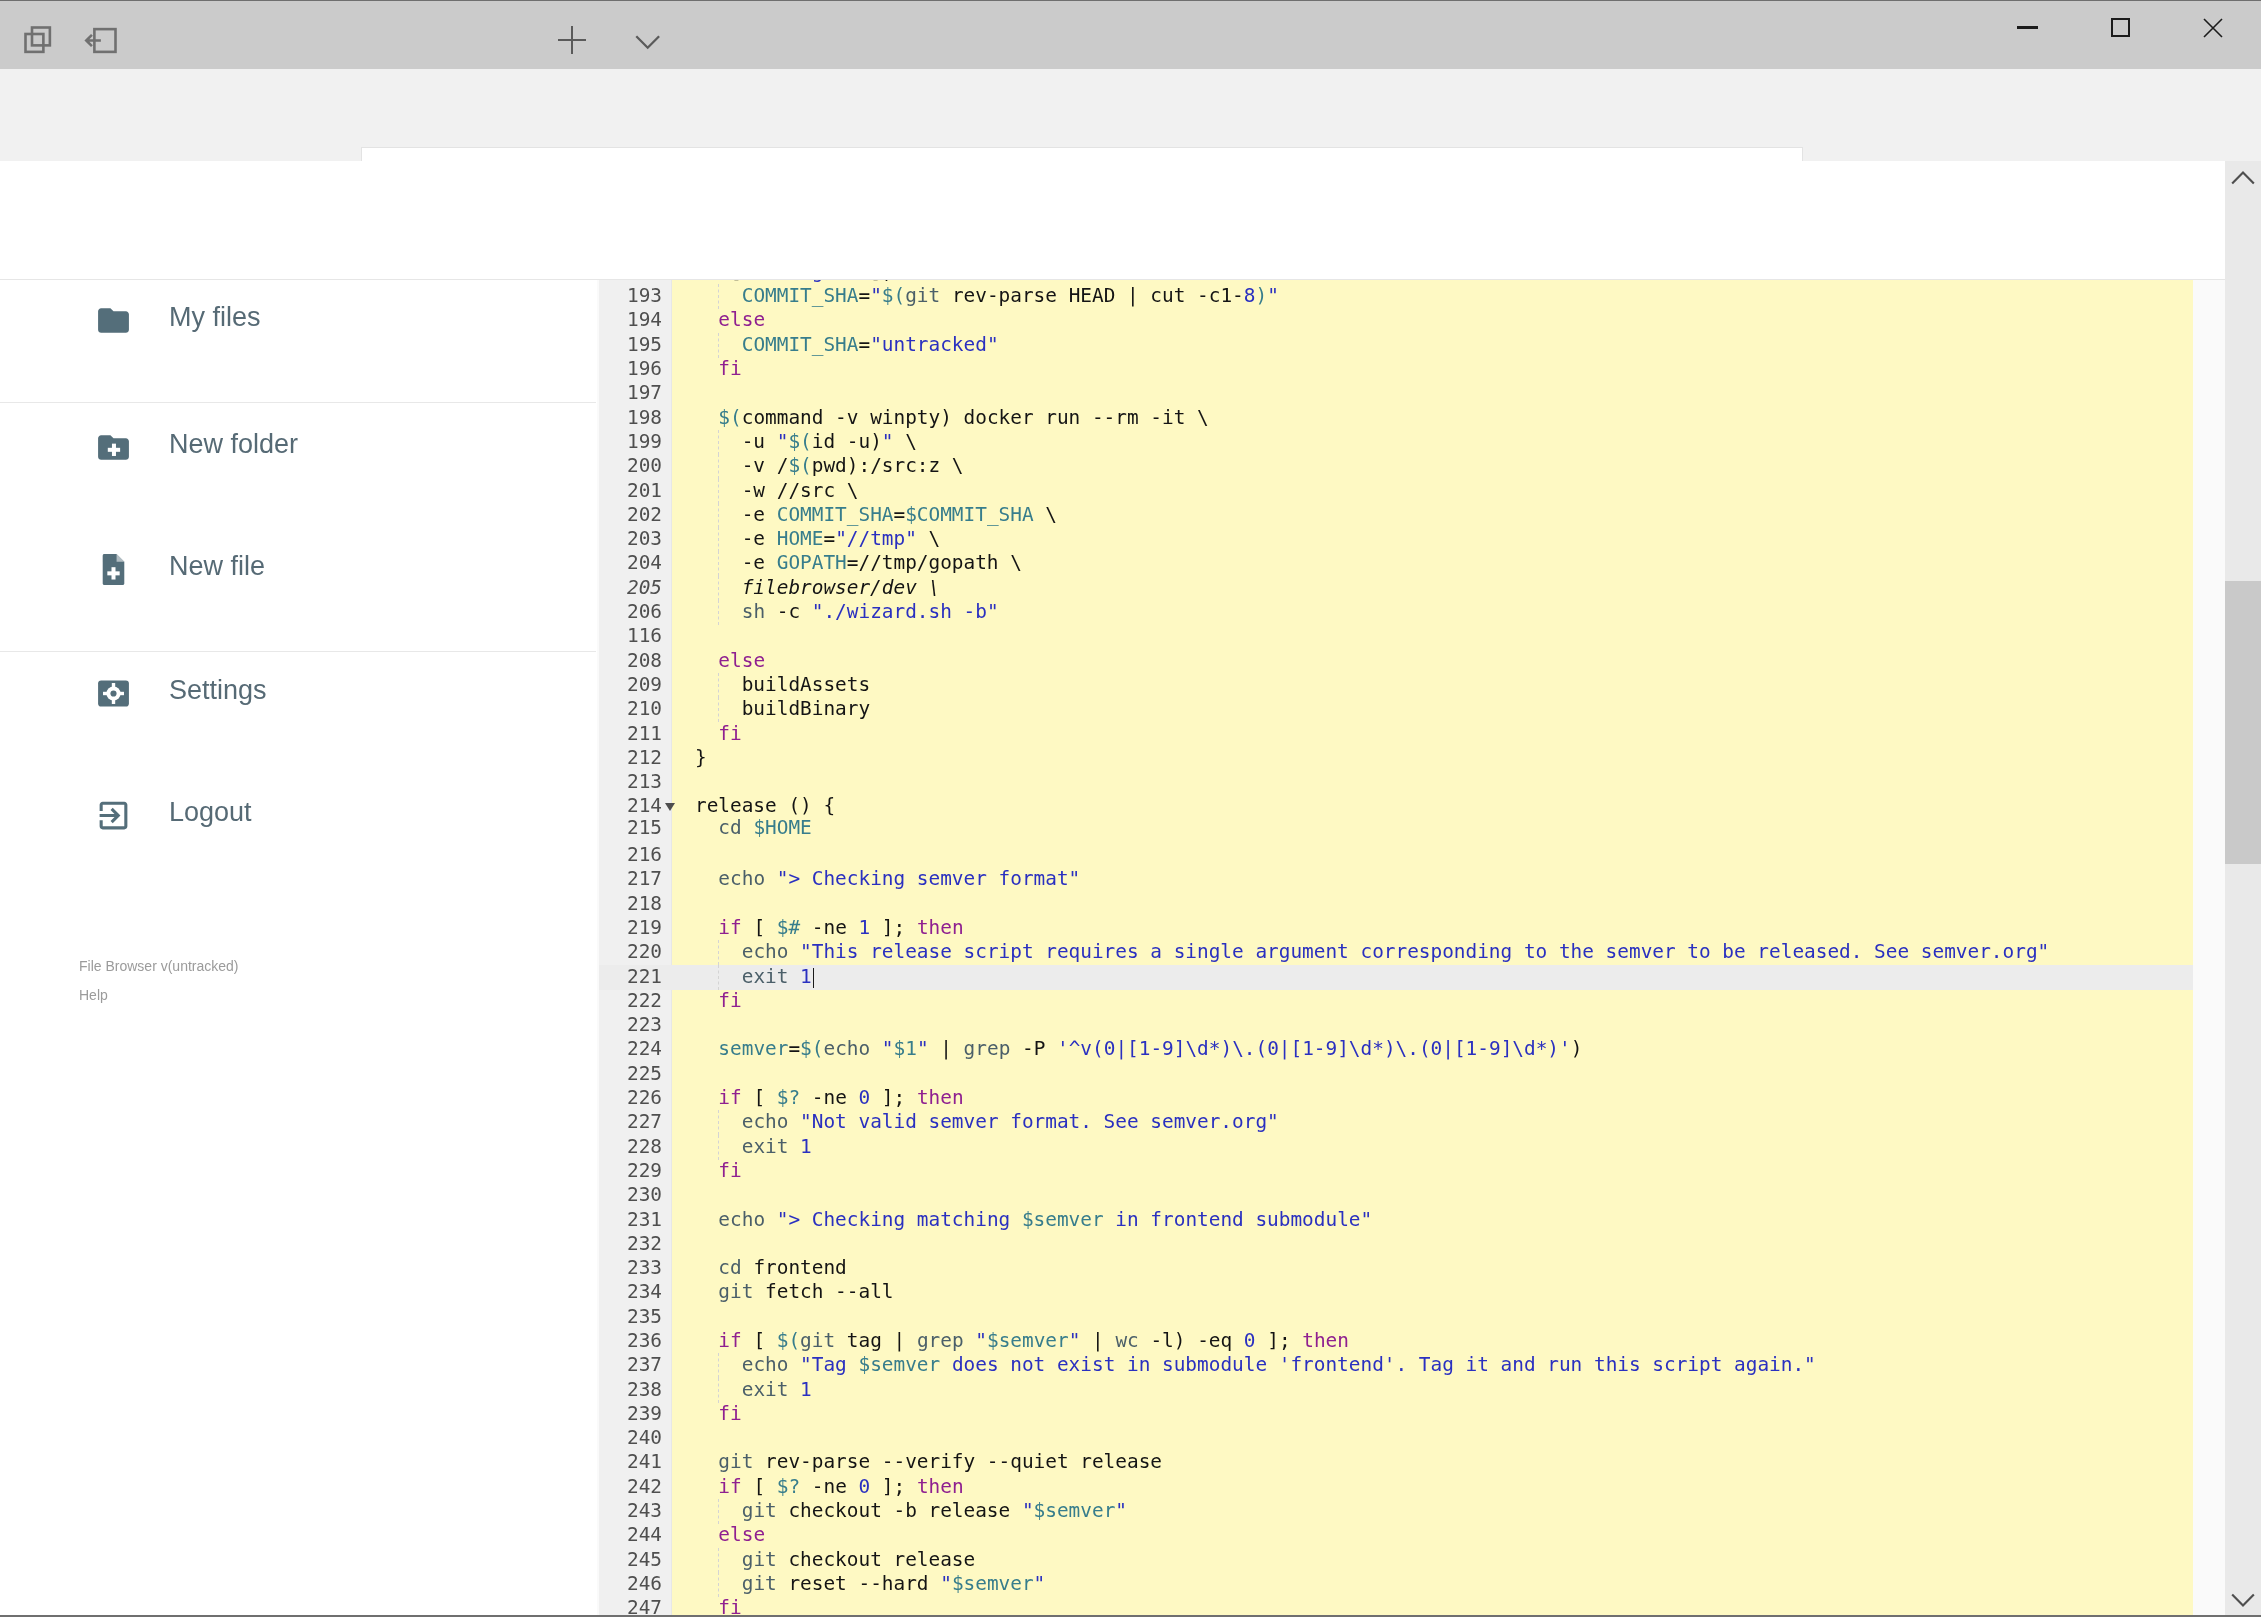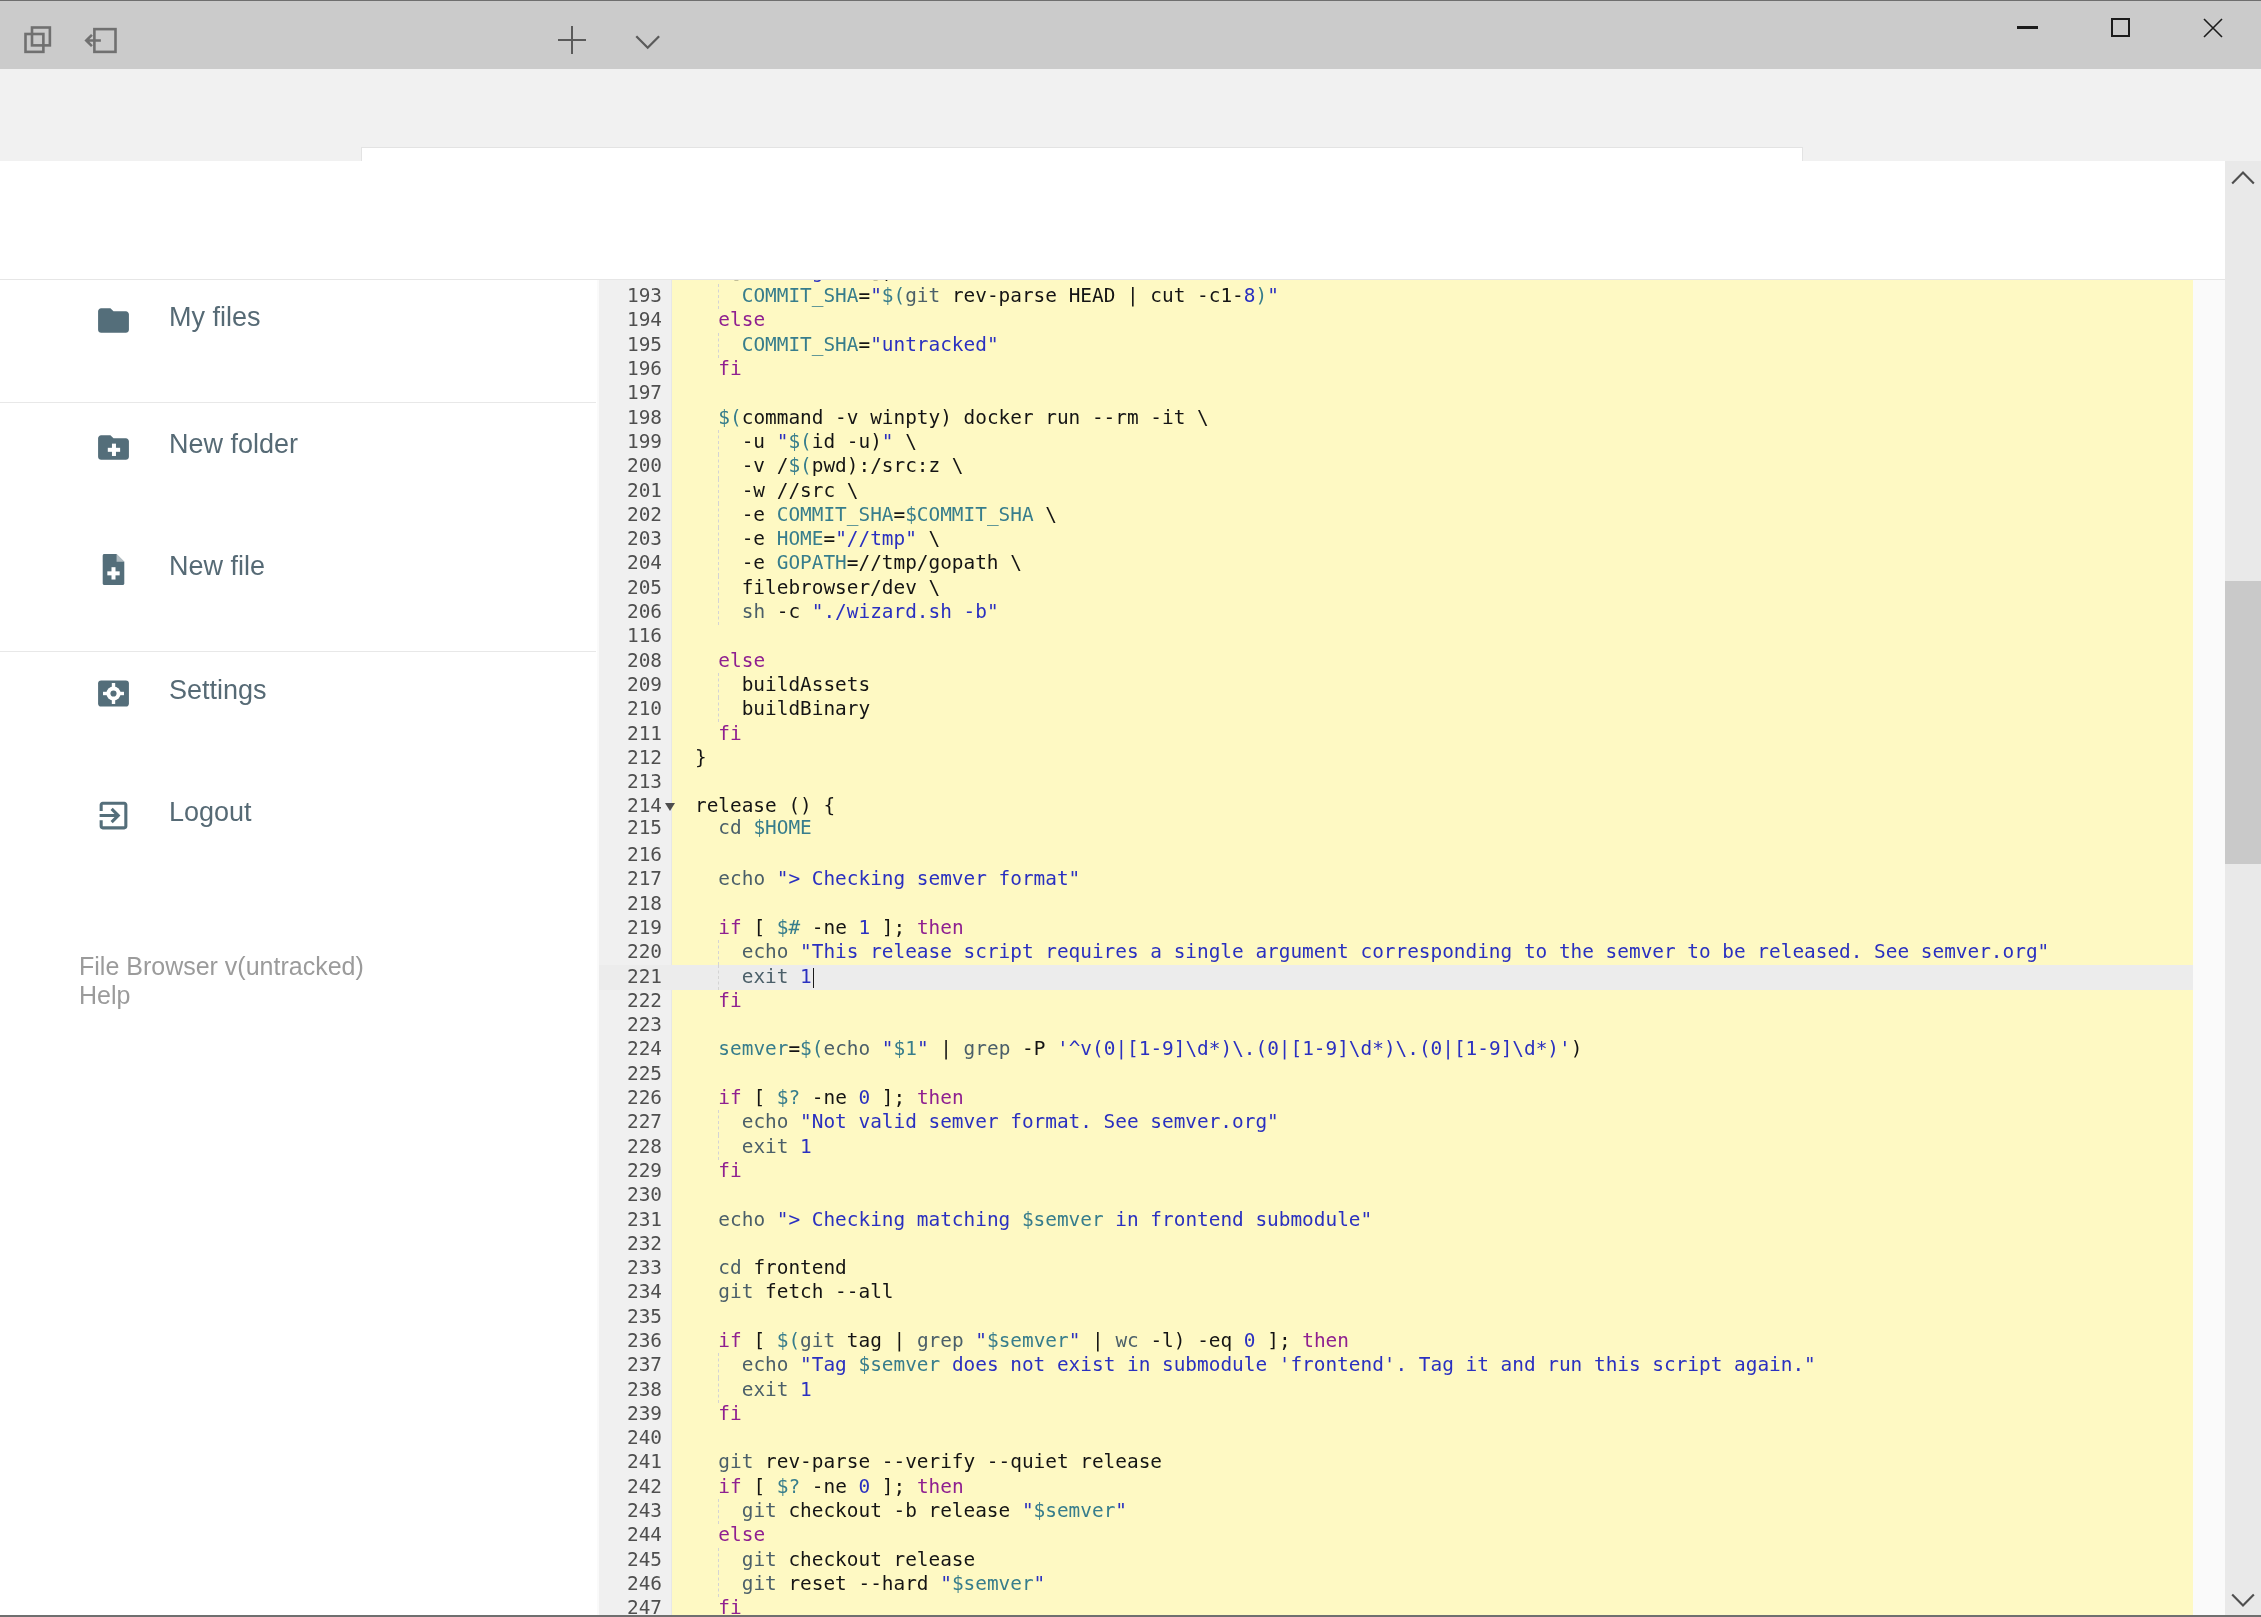--- a/index.html
+++ b/index.html
@@ -46,21 +46,21 @@
   #searchbox input { border:none; outline:none; background:transparent; font-family:"Liberation Sans",sans-serif; font-size:24px; color:#333; width:646px; }
   #searchbox input::placeholder { color:#9c9c9c; opacity:1; }
   #search-mag { margin:0 19.4px 0 24px; display:flex; }
   .tool-btn { position:absolute; top:184px; width:57px; height:57px; display:flex; align-items:center; justify-content:center; }
   
   #content { position:absolute; left:0; top:280px; width:2261px; height:1337px; background:#fafafa; }
   #sidebar { position:absolute; left:0; top:0; width:597px; height:1337px; background:#fff; }
   .side-item { position:absolute; left:0; width:597px; height:74px; display:flex; padding-left:95px; cursor:default; }
   .side-item .lbl { font-size:27px; color:#566a75; margin-left:37px; }
   .side-div { position:absolute; left:0; width:596px; height:0.8px; background:#e8e8e8; }
-  #side-footer { position:absolute; left:79px; top:672px; font-size:25px; color:#9b9b9b; line-height:29px; }
+  #side-footer { position:absolute; left:79px; top:672px; font-size:14px; color:#9b9b9b; line-height:29px; }
   
   #editor { position:absolute; left:599px; top:0; width:1594px; height:1337px; background:#fef9c3; overflow:hidden; }
   #gutter-bg { position:absolute; left:0; top:0; width:73px; height:1337px; background:#f0f0f0; border-right:0.8px solid #e7e7e7; }
   .cm-line { position:absolute; left:0; width:1594px; height:25px; font-family:"DejaVu Sans Mono", monospace; font-size:19.4px; line-height:24px; white-space:pre; z-index:1; }
   .cm-line.active { background:#ececec; }
   .cm-num { position:absolute; left:0; top:0; width:63px; text-align:right; color:#4f4f4f; }
   .cm-code { position:absolute; left:96px; top:0; }
   .cm-guide { position:absolute; left:119px; top:0; bottom:0; border-left:0.8px dashed #d4d4d4; }
   .fold { position:absolute; left:66px; top:9px; width:0; height:0; border-left:5.7px solid transparent; border-right:5.7px solid transparent; border-top:8px solid #4e4e4e; }
   .caret { display:inline-block; width:1.6px; height:20px; background:#1a1a1a; vertical-align:text-bottom; margin-left:0.8px; }
@@ -322,21 +322,21 @@
           <div class="cm-line" style="top: 53px;"><span class="cm-num">195</span><span class="cm-guide"></span><span class="cm-code"><span class="c-p">    </span><span class="c-v">COMMIT_SHA</span><span class="c-p">=</span><span class="c-s">"untracked"</span></span></div>
           <div class="cm-line" style="top: 77px;"><span class="cm-num">196</span><span class="cm-code"><span class="c-p">  </span><span class="c-k">fi</span></span></div>
           <div class="cm-line" style="top: 101px;"><span class="cm-num">197</span><span class="cm-code"></span></div>
           <div class="cm-line" style="top: 126px;"><span class="cm-num">198</span><span class="cm-code"><span class="c-p">  </span><span class="c-v">$(</span><span class="c-p">command -v winpty) docker run --rm -it \</span></span></div>
           <div class="cm-line" style="top: 150px;"><span class="cm-num">199</span><span class="cm-guide"></span><span class="cm-code"><span class="c-p">    -u </span><span class="c-s">"</span><span class="c-v">$(</span><span class="c-p">id -u)</span><span class="c-s">"</span><span class="c-p"> \</span></span></div>
           <div class="cm-line" style="top: 174px;"><span class="cm-num">200</span><span class="cm-guide"></span><span class="cm-code"><span class="c-p">    -v /</span><span class="c-v">$(</span><span class="c-p">pwd):/src:z \</span></span></div>
           <div class="cm-line" style="top: 199px;"><span class="cm-num">201</span><span class="cm-guide"></span><span class="cm-code"><span class="c-p">    -w //src \</span></span></div>
           <div class="cm-line" style="top: 223px;"><span class="cm-num">202</span><span class="cm-guide"></span><span class="cm-code"><span class="c-p">    -e </span><span class="c-v">COMMIT_SHA</span><span class="c-p">=</span><span class="c-v">$COMMIT_SHA</span><span class="c-p"> \</span></span></div>
           <div class="cm-line" style="top: 247px;"><span class="cm-num">203</span><span class="cm-guide"></span><span class="cm-code"><span class="c-p">    -e </span><span class="c-v">HOME</span><span class="c-p">=</span><span class="c-s">"//tmp"</span><span class="c-p"> \</span></span></div>
           <div class="cm-line" style="top: 271px;"><span class="cm-num">204</span><span class="cm-guide"></span><span class="cm-code"><span class="c-p">    -e </span><span class="c-v">GOPATH</span><span class="c-p">=//tmp/gopath \</span></span></div>
-          <div class="cm-line" style="top: 296px;"><span class="cm-num">205</span><span class="cm-guide"></span><span class="cm-code"><span class="c-p">    filebrowser/dev \</span></span></div>
+          <div class="cm-line" style="top: 296px; font-style: italic;"><span class="cm-num">205</span><span class="cm-guide"></span><span class="cm-code"><span class="c-p">    filebrowser/dev \</span></span></div>
           <div class="cm-line" style="top: 320px;"><span class="cm-num">206</span><span class="cm-guide"></span><span class="cm-code"><span class="c-p">    </span><span class="c-b">sh</span><span class="c-p"> -c </span><span class="c-s">"./wizard.sh -b"</span></span></div>
           <div class="cm-line" style="top: 344px;"><span class="cm-num">116</span><span class="cm-code"></span></div>
           <div class="cm-line" style="top: 369px;"><span class="cm-num">208</span><span class="cm-code"><span class="c-p">  </span><span class="c-k">else</span></span></div>
           <div class="cm-line" style="top: 393px;"><span class="cm-num">209</span><span class="cm-guide"></span><span class="cm-code"><span class="c-p">    buildAssets</span></span></div>
           <div class="cm-line" style="top: 417px;"><span class="cm-num">210</span><span class="cm-guide"></span><span class="cm-code"><span class="c-p">    buildBinary</span></span></div>
           <div class="cm-line" style="top: 442px;"><span class="cm-num">211</span><span class="cm-code"><span class="c-p">  </span><span class="c-k">fi</span></span></div>
           <div class="cm-line" style="top: 466px;"><span class="cm-num">212</span><span class="cm-code"><span class="c-p">}</span></span></div>
           <div class="cm-line" style="top: 490px;"><span class="cm-num">213</span><span class="cm-code"></span></div>
           <div class="cm-line" style="top: 514px;"><span class="cm-num">214</span><span class="fold"></span><span class="cm-code"><span class="c-p">release () {</span></span></div>
           <div class="cm-line" style="top: 536px;"><span class="cm-num">215</span><span class="cm-code"><span class="c-p">  </span><span class="c-b">cd</span><span class="c-p"> </span><span class="c-v">$HOME</span></span></div>

